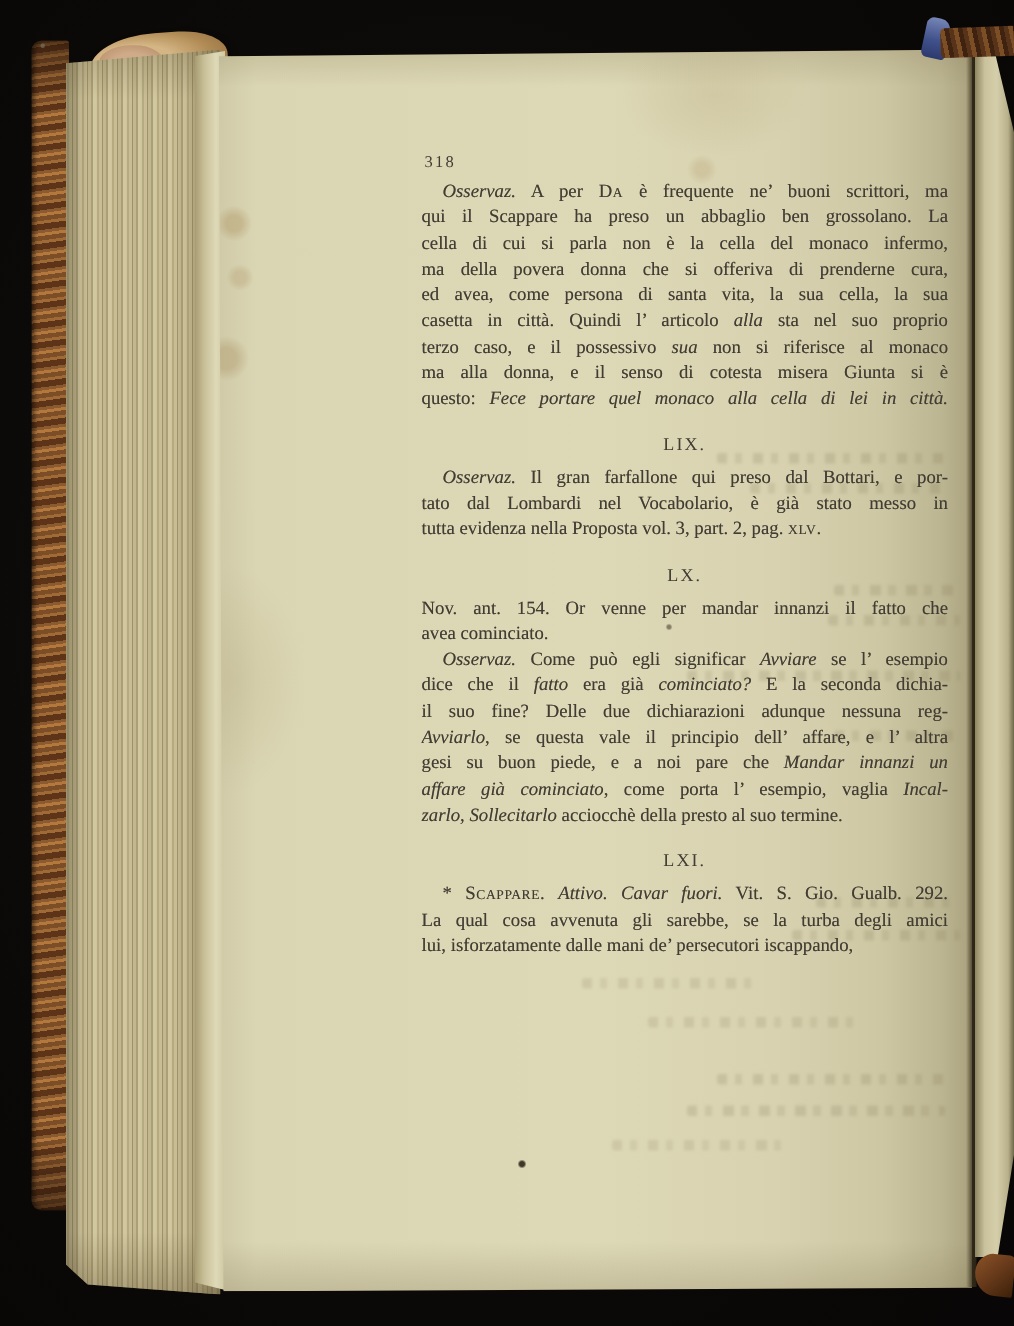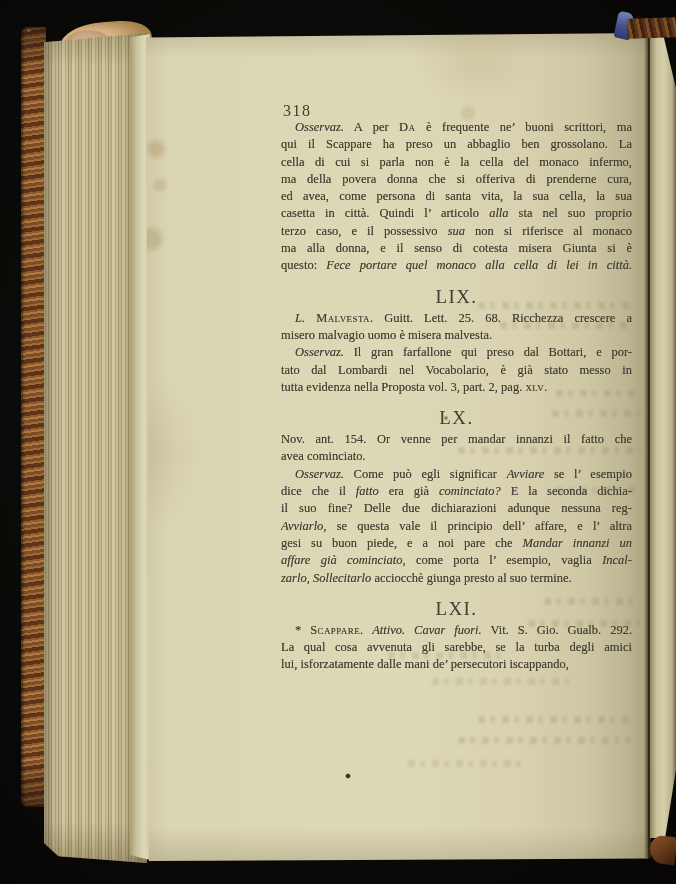--- a/index.html
+++ b/index.html
@@ -97,39 +97,39 @@
   .b6{left:556px;top:487px;width:84px;}
   .b7{left:544px;top:598px;width:96px;}
   .b8{left:528px;top:620px;width:112px;}
   .b9{left:388px;top:652px;width:120px;opacity:.42;}
   .b10{left:432px;top:678px;width:140px;opacity:.42;}
   .b11{left:478px;top:716px;width:152px;}
   .b12{left:458px;top:737px;width:172px;}
   .b13{left:408px;top:760px;width:120px;opacity:.4;}
   
   .pageno{
-    position:absolute;left:283px;top:102px;font-size:16px;letter-spacing:1.5px;
+    position:absolute;left:283px;top:102px;font-size:11px;letter-spacing:1.5px;
     color:#423d34;
   }
   .content{
     position:absolute;left:281px;top:119px;width:351px;color:#423d34;
     font-size:12.5px;
   }
   .content span{text-shadow:0 0 .4px rgba(62,56,44,.55);}
   .line{
     height:17.3px;line-height:17.3px;overflow:hidden;
     text-align:justify;text-align-last:justify;
   }
   .line.first{text-indent:14px;}
   .line.para-last{text-align-last:left;}
   .i{font-style:italic;}
   .sc{font-variant-caps:small-caps;letter-spacing:.4px;}
   .heading{
     height:17px;line-height:17px;margin:13px 0 5px;
-    text-align:center;font-size:19px;letter-spacing:1.4px;color:#423d34;
+    text-align:center;font-size:12px;letter-spacing:1.4px;color:#423d34;
   }
 </style>
 </head>
 <body>
 
 <div class="scene">
   <div class="cover-strip"></div>
   <div class="cover-curl"></div>
   <div class="cover-curl2"></div>
   <div class="fore-edge"></div>
@@ -158,41 +158,37 @@
         <div class="line"><span>cella di cui si parla non è la cella del monaco infermo,</span></div>
         <div class="line"><span>ma della povera donna che si offeriva di prenderne cura,</span></div>
         <div class="line"><span>ed avea, come persona di santa vita, la sua cella, la sua</span></div>
         <div class="line"><span>casetta in città. Quindi l’ articolo </span><span class="i">alla</span><span> sta nel suo proprio</span></div>
         <div class="line"><span>terzo caso, e il possessivo </span><span class="i">sua</span><span> non si riferisce al monaco</span></div>
         <div class="line"><span>ma alla donna, e il senso di cotesta misera Giunta si è</span></div>
         <div class="line"><span>questo: </span><span class="i">Fece portare quel monaco alla cella di lei in città.</span></div>
       </div>
       <div class="heading">LIX.</div>
       <div>
-        <div class="line first"><span class="i">L.</span><span> </span><span class="sc">Malvesta</span><span>. Guitt. Lett. 25. 68. Ricchezza crescere a</span></div>
-        <div class="line para-last"><span>misero malvagio uomo è misera malvesta.</span></div>
-      </div>
-      <div>
         <div class="line first"><span class="i">Osservaz.</span><span> Il gran farfallone qui preso dal Bottari, e por-</span></div>
         <div class="line"><span>tato dal Lombardi nel Vocabolario, è già stato messo in</span></div>
         <div class="line para-last"><span>tutta evidenza nella Proposta vol. 3, part. 2, pag. </span><span class="sc">xlv</span><span>.</span></div>
       </div>
       <div class="heading">LX.</div>
       <div>
         <div class="line"><span>Nov. ant. 154. Or venne per mandar innanzi il fatto che</span></div>
         <div class="line para-last"><span>avea cominciato.</span></div>
       </div>
       <div>
         <div class="line first"><span class="i">Osservaz.</span><span> Come può egli significar </span><span class="i">Avviare</span><span> se l’ esempio</span></div>
         <div class="line"><span>dice che il </span><span class="i">fatto</span><span> era già </span><span class="i">cominciato?</span><span> E la seconda dichia-</span></div>
         <div class="line"><span>il suo fine? Delle due dichiarazioni adunque nessuna reg-</span></div>
         <div class="line"><span class="i">Avviarlo</span><span>, se questa vale il principio dell’ affare, e l’ altra</span></div>
         <div class="line"><span>gesi su buon piede, e a noi pare che </span><span class="i">Mandar innanzi un</span></div>
         <div class="line"><span class="i">affare già cominciato</span><span>, come porta l’ esempio, vaglia </span><span class="i">Incal-</span></div>
-        <div class="line para-last"><span class="i">zarlo, Sollecitarlo</span><span> acciocchè giunga presto al suo termine.</span></div>
+        <div class="line para-last"><span class="i">zarlo, Sollecitarlo</span><span> acciocchè della presto al suo termine.</span></div>
       </div>
       <div class="heading">LXI.</div>
       <div>
         <div class="line first"><span>* </span><span class="sc">Scappare</span><span>. </span><span class="i">Attivo. Cavar fuori.</span><span> Vit. S. Gio. Gualb. 292.</span></div>
         <div class="line"><span>La qual cosa avvenuta gli sarebbe, se la turba degli amici</span></div>
         <div class="line para-last"><span>lui, isforzatamente dalle mani de’ persecutori iscappando,</span></div>
       </div>
     </div>
 
   <div class="gutter-crease"></div>

